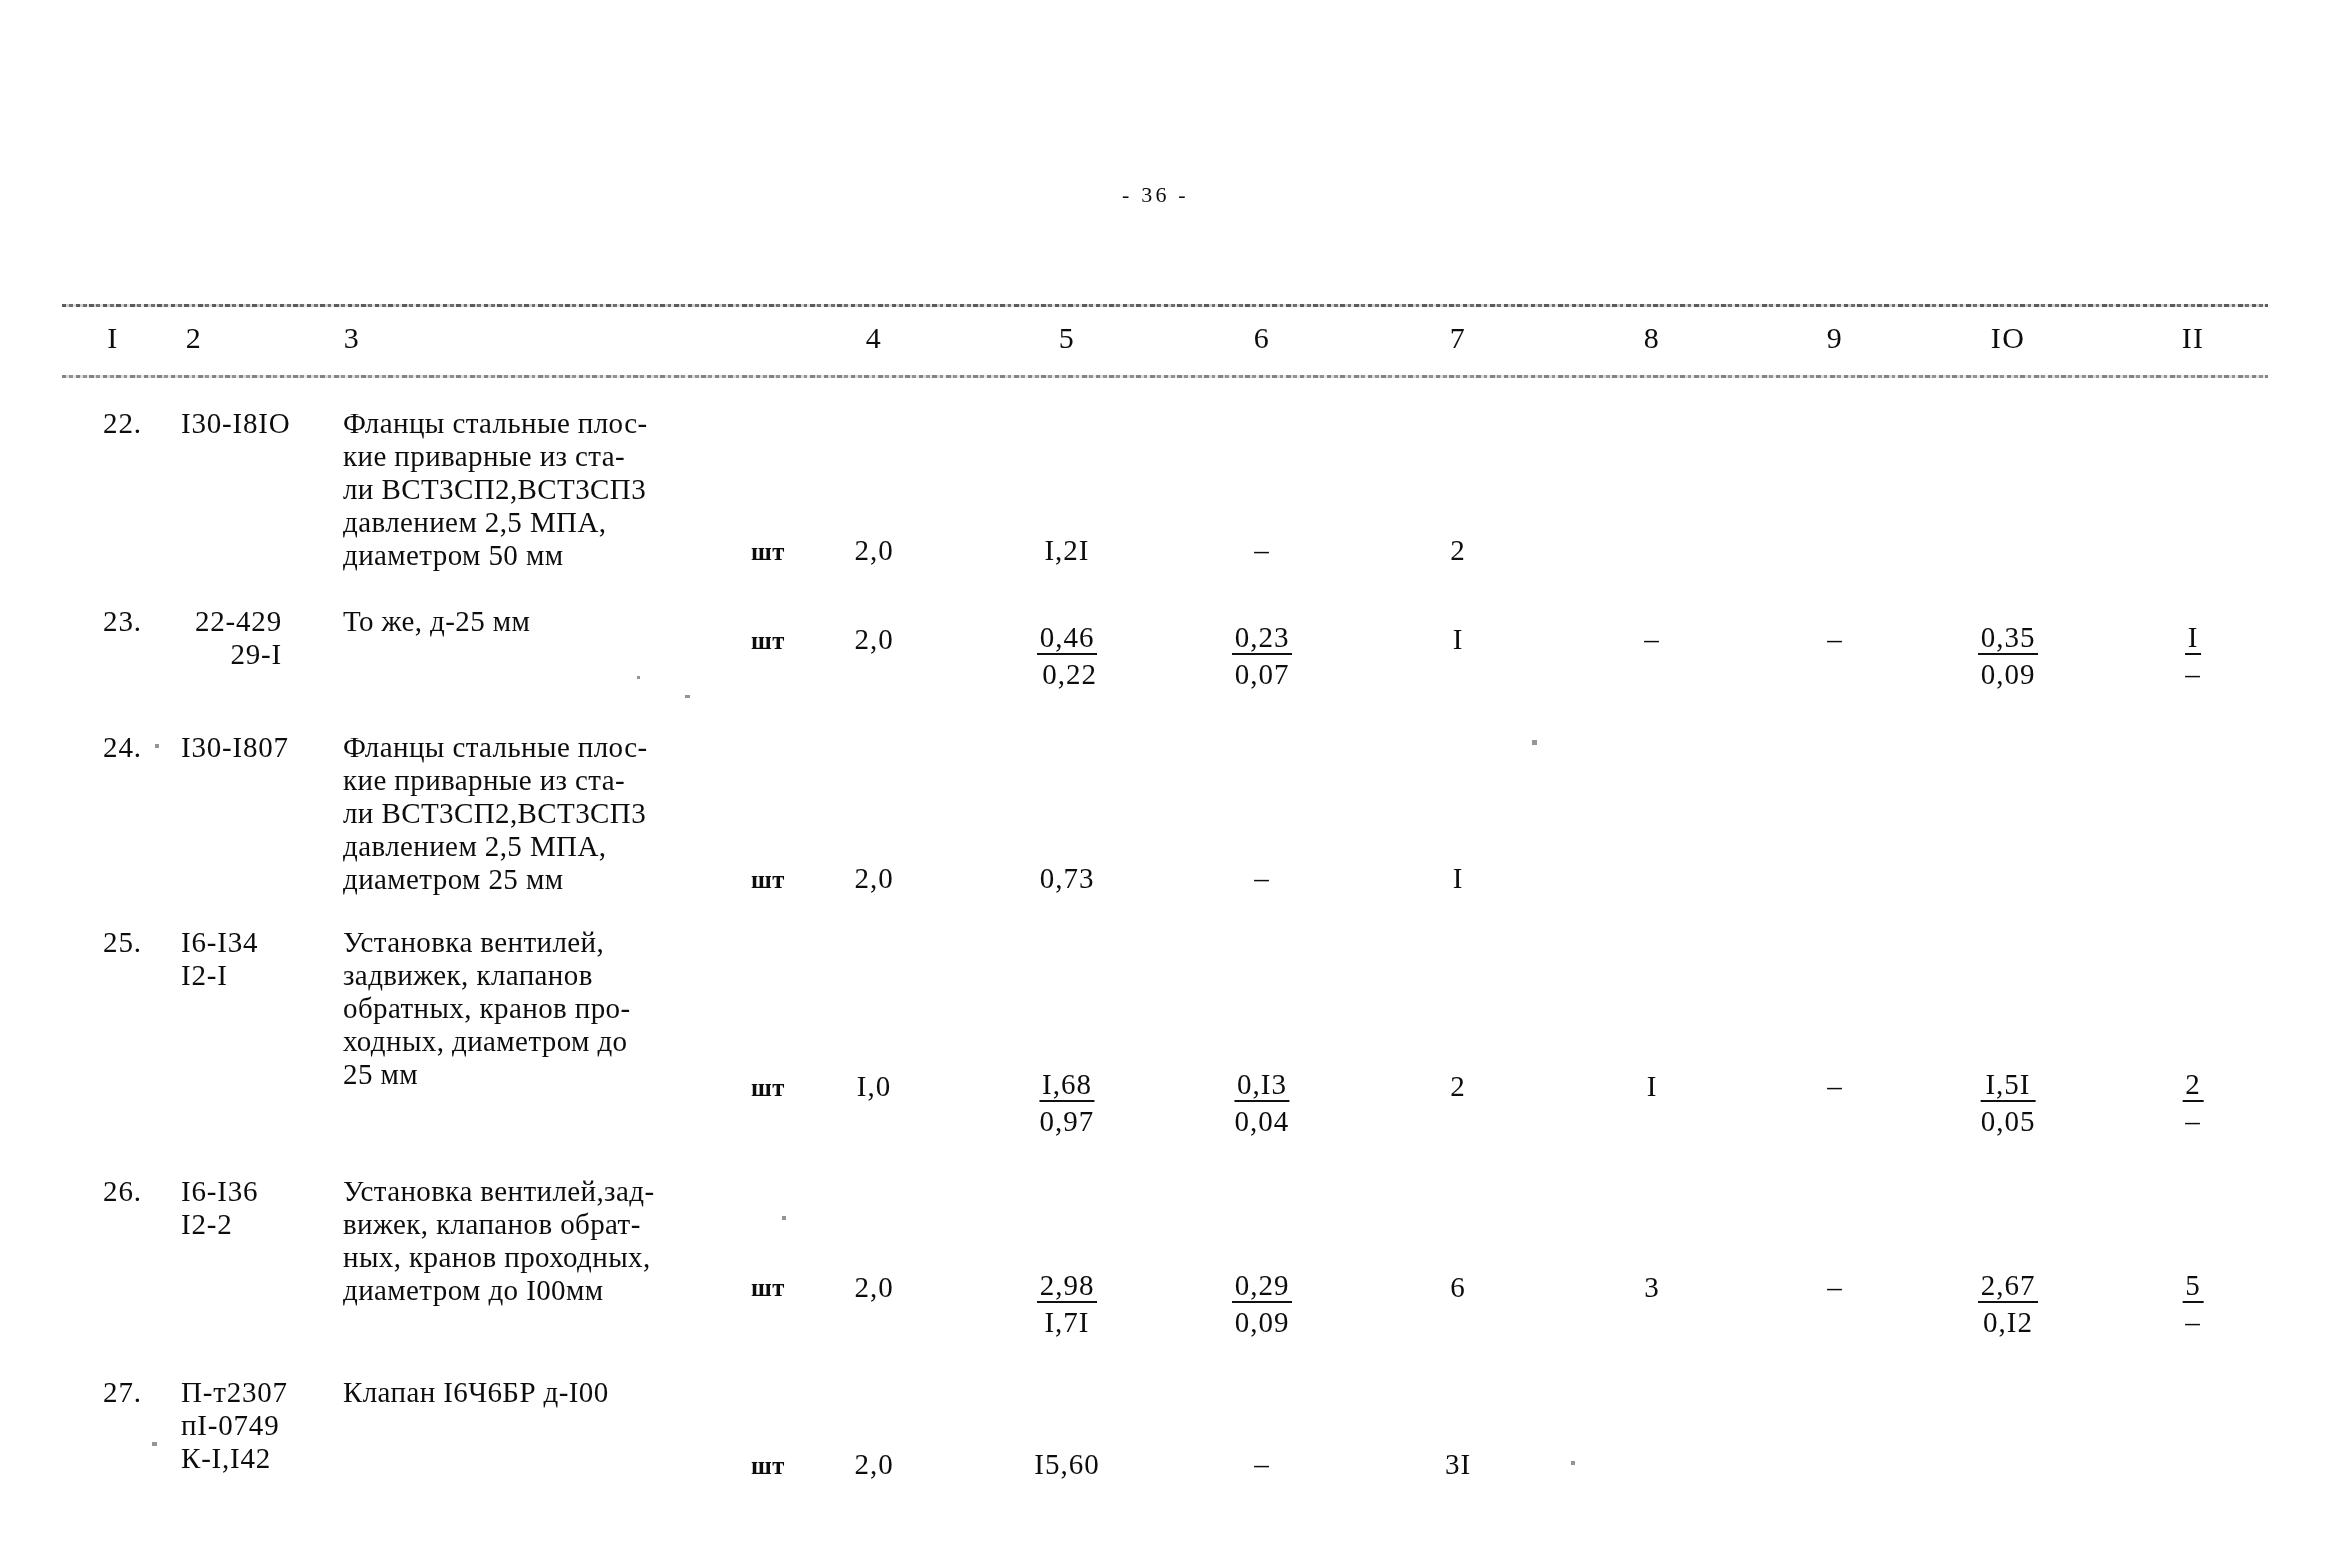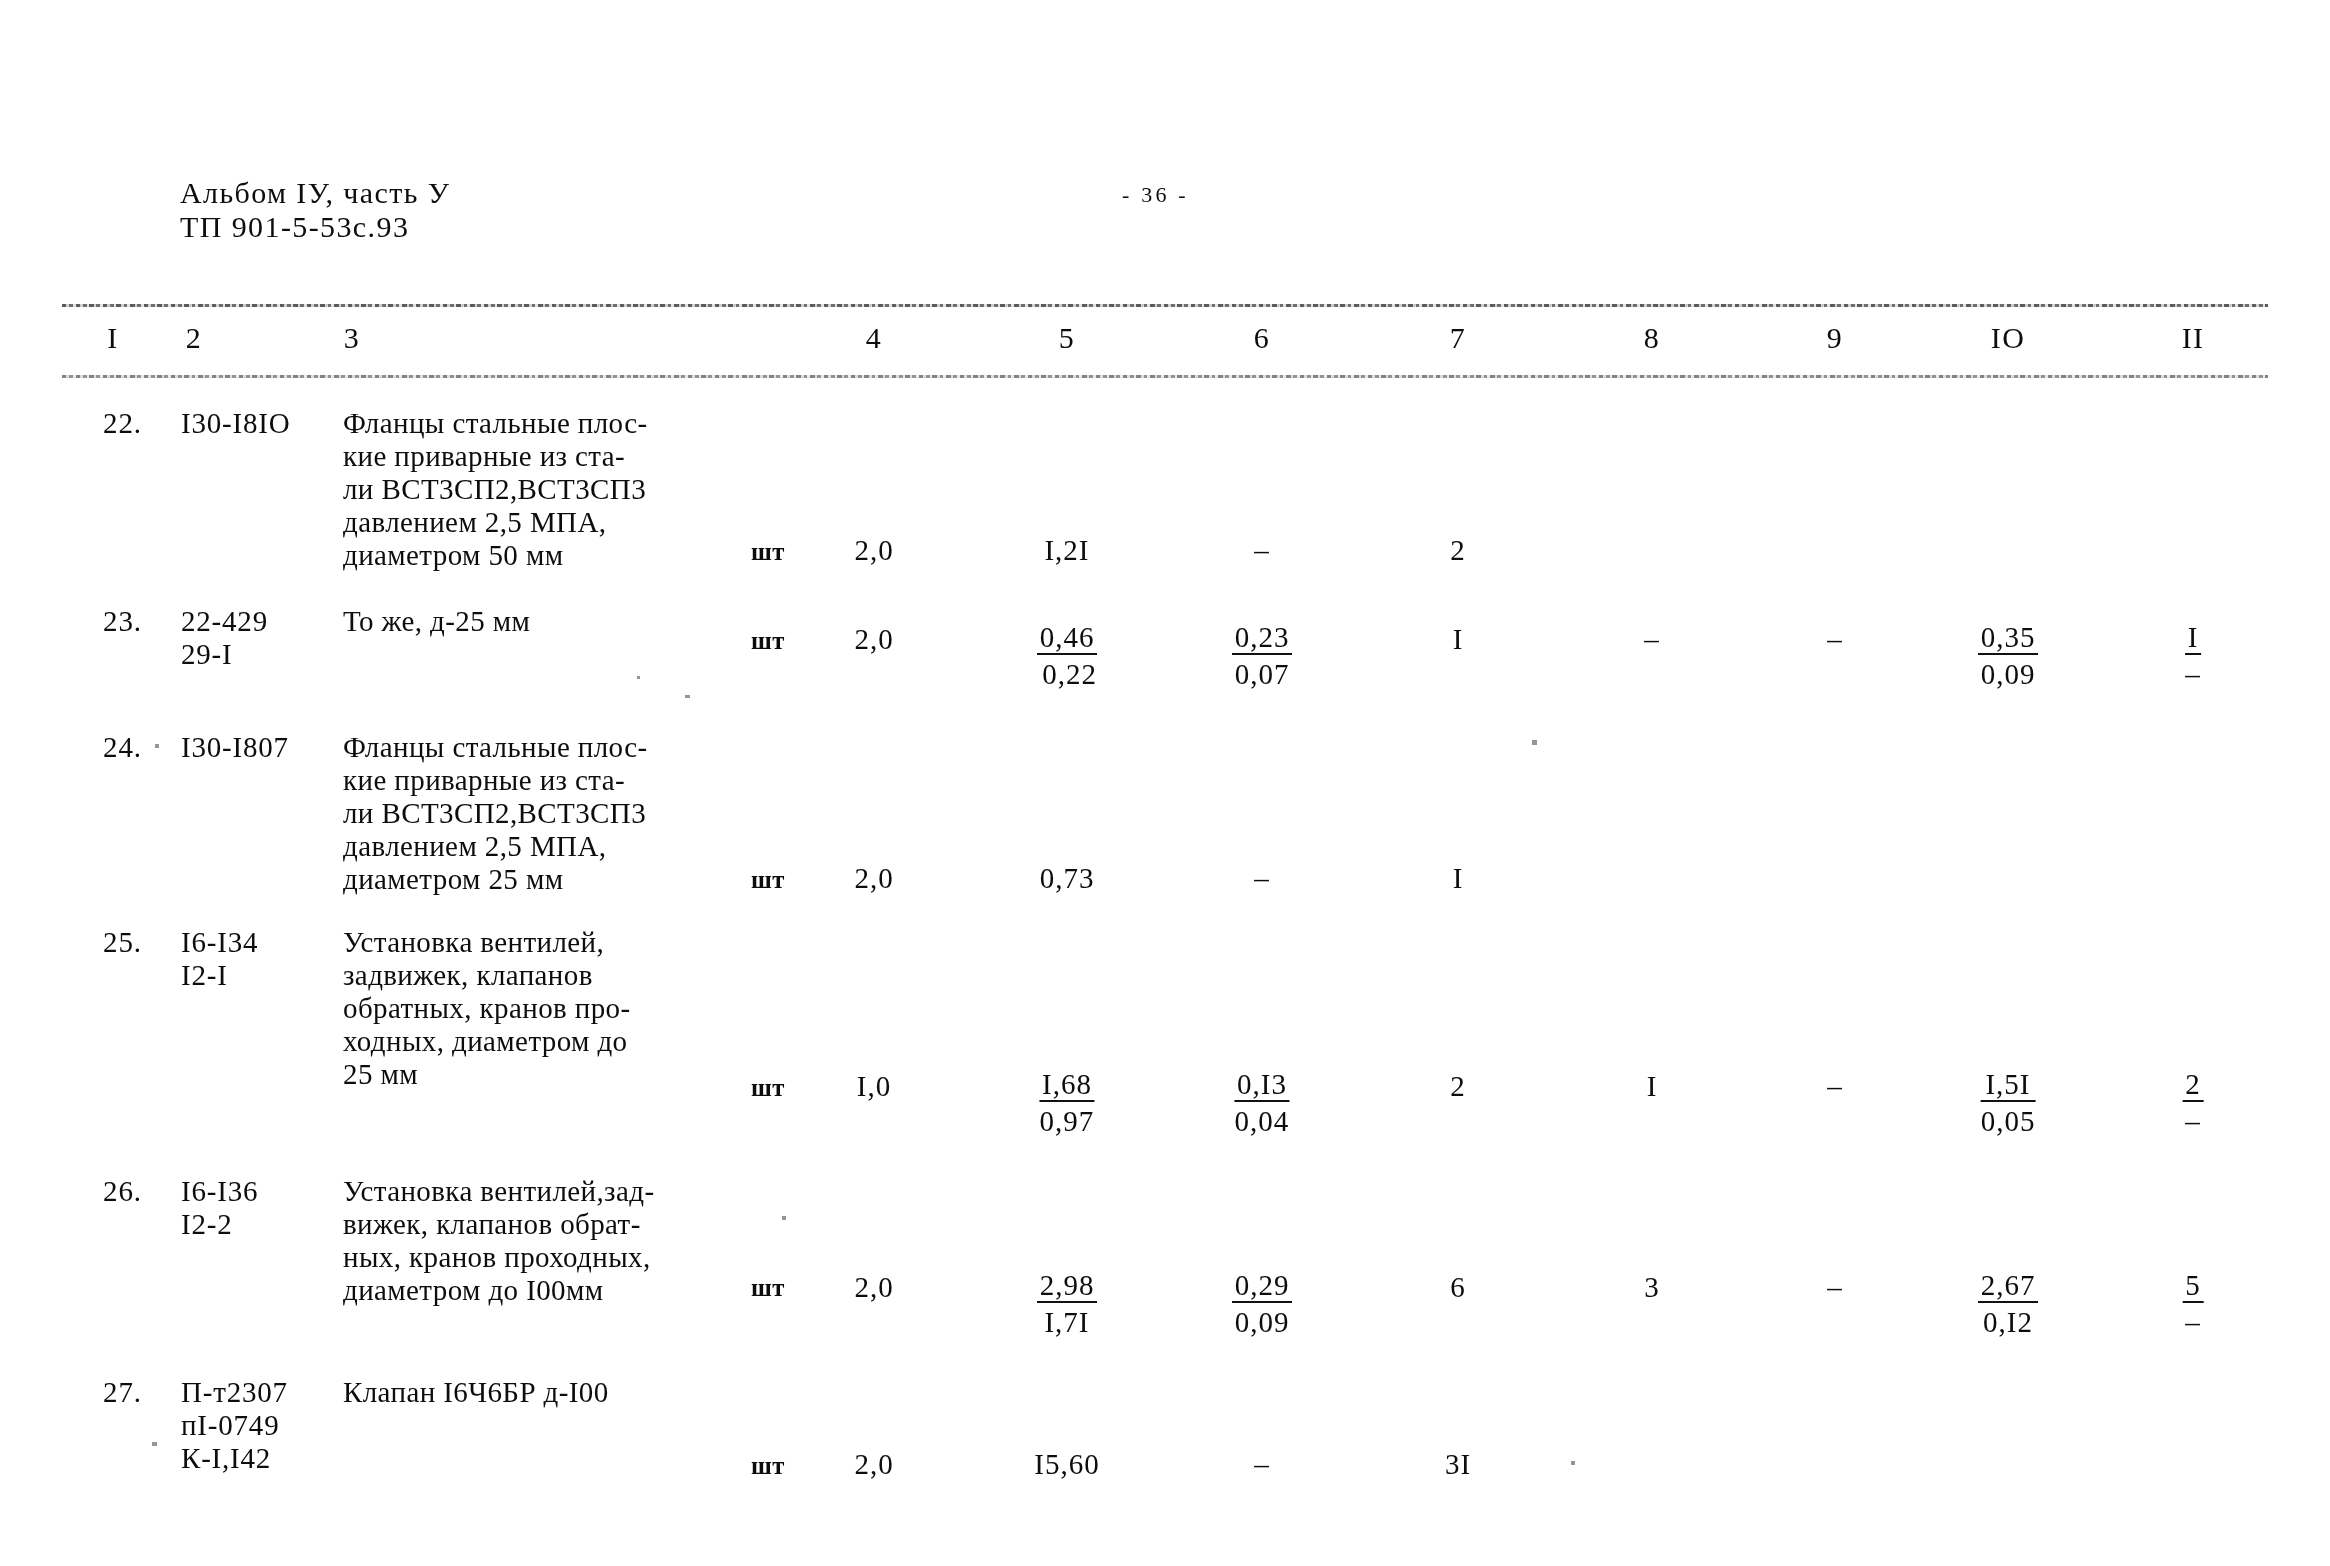--- a/index.html
+++ b/index.html
@@ -134,24 +134,20 @@
   }
 
   
   .speck { position: absolute; background: #2b2b2b; opacity: .5; }
 </style>
 </head>
 <body>
 
 <div id="scan">
 
-  <div id="header-block">
-    <div class="hdr-line">Альбом IУ, часть У</div>
-    <div class="hdr-line">ТП 901-5-53с.93</div>
-  </div>
 
   <div id="page-number">- 36 -</div>
 
   <div class="rule" id="rule-top"></div>
   <div class="rule" id="rule-bottom"></div>
 
   <div id="col-headers">
       <div class="colhdr" style="left: 113px;">I</div>
       <div class="colhdr" style="left: 194px;">2</div>
       <div class="colhdr" style="left: 352px;">3</div>
@@ -175,21 +171,21 @@
 давлением 2,5 МПА,
 диаметром 50 мм</div>
         <div class="c-unit" style="left: 768px; top: 538px;">шт</div>
         <div class="cell" style="left: 874px; top: 534px;">2,0</div>
         <div class="cell" style="left: 1067px; top: 534px;">I,2I</div>
         <div class="cell" style="left: 1262px; top: 534px;">–</div>
         <div class="cell" style="left: 1458px; top: 534px;">2</div>
       </div>
       <div class="row">
         <div class="c-no" style="left: 61px; top: 605px; width: 81px;">23.</div>
-        <div class="c-code" style="left: 181px; top: 605px;">22-429
+        <div class="c-code" style="left: 195px; top: 605px; text-align: right;">22-429
 29-I</div>
         <div class="c-desc" style="left: 343px; top: 605px;">То же, д-25 мм</div>
         <div class="c-unit" style="left: 768px; top: 627px;">шт</div>
         <div class="cell" style="left: 874px; top: 623px;">2,0</div>
         <div class="frac" style="left: 1067px; top: 623px; text-align: right;"><span class="num">0,46</span><span class="den">0,22</span></div>
         <div class="frac" style="left: 1262px; top: 623px;"><span class="num">0,23</span><span class="den">0,07</span></div>
         <div class="cell" style="left: 1458px; top: 623px;">I</div>
         <div class="cell" style="left: 1652px; top: 623px;">–</div>
         <div class="cell" style="left: 1835px; top: 623px;">–</div>
         <div class="frac" style="left: 2008px; top: 623px;"><span class="num">0,35</span><span class="den">0,09</span></div>

